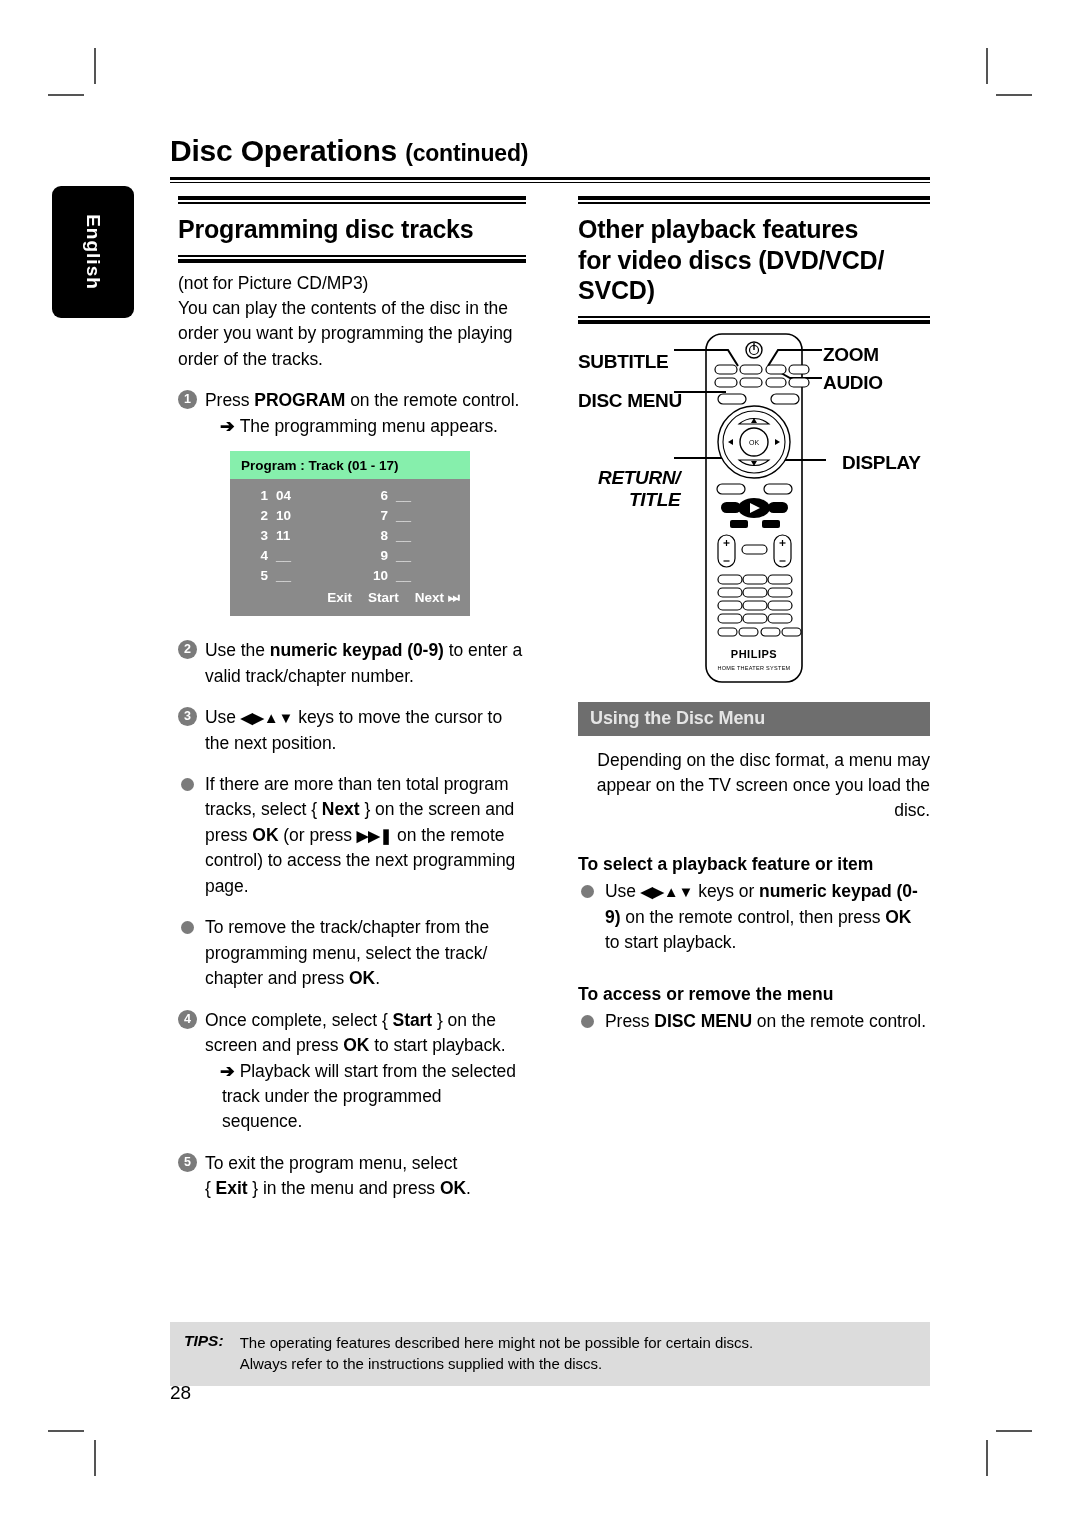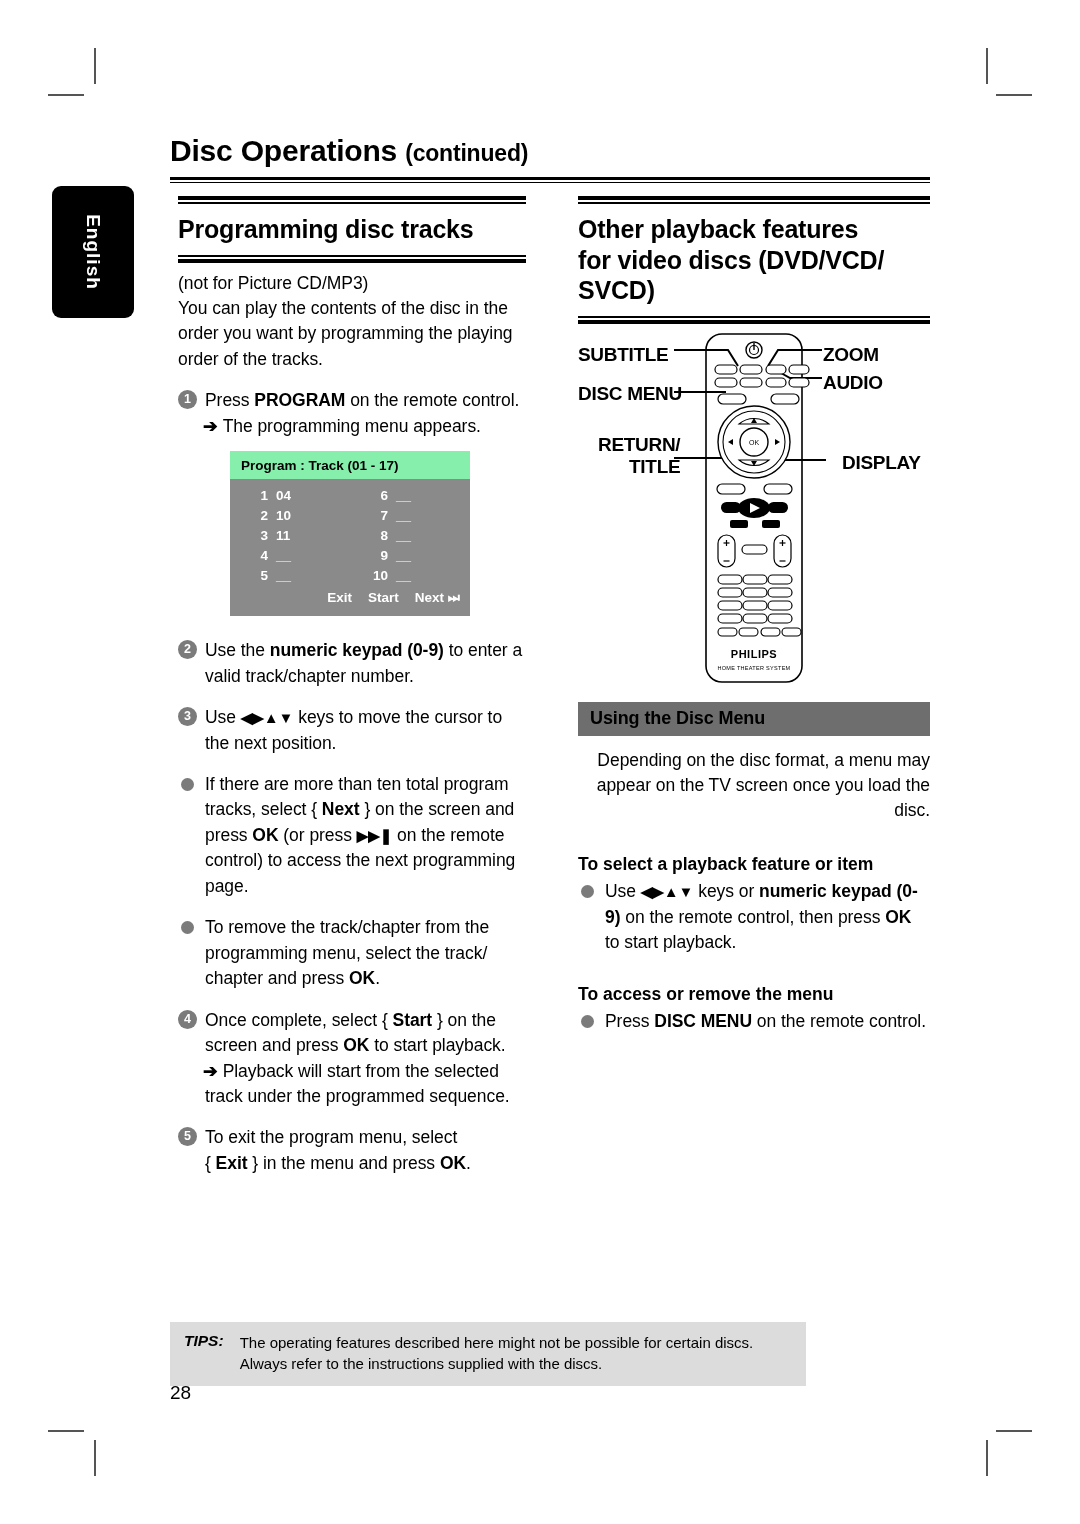--- a/index.html
+++ b/index.html
@@ -124,21 +124,21 @@
     text-align: center;
   }
   .marker .dot {
     display: block;
     width: 13px; height: 13px;
     margin: 4px 0 0 3px;
     border-radius: 50%;
     background: #7b7b7b;
   }
   .blk .txt { margin-left: 27px; }
-  .arrow-line { margin-left: 27px; text-indent: -2px; }
+  .arrow-line { margin-left: 44px; text-indent: -2px; }
   .arrow-line .arrow { font-weight: bold; padding-right: 5px; }
 
   
   .osd {
     margin: 12px 0 0 52px;
     width: 240px;
   }
   .osd-header {
     background: #86efac;
     color: #000;
@@ -161,21 +161,21 @@
   .osd-cell .val { width: 60px; }
   .osd-actions {
     display: flex; justify-content: flex-end;
     gap: 16px; padding: 2px 10px 4px 0;
   }
   .osd-actions span { font-weight: bold; }
 
   
   .banner {
     background: #6e6e6e;
-    color: #000000;
+    color: #e5e5e5;
     font-size: 18px;
     font-weight: bold;
     padding: 6px 10px 7px 12px;
     letter-spacing: -0.1px;
   }
   .sub-head {
     font-size: 17.5px;
     font-weight: bold;
     line-height: 1.45;
   }
@@ -187,27 +187,27 @@
     margin-top: 14px;
   }
   .callout {
     position: absolute;
     font-size: 19px;
     font-weight: bold;
     letter-spacing: -0.3px;
     white-space: nowrap;
   }
   .callout.right-side { text-align: left; }
-  .callout.left-side  { text-align: right; }
+  .callout.left-side  { text-align: right; margin-top: 7px; }
 
   
   .tips {
     position: absolute;
     left: 170px; top: 1322px;
-    width: 636px;
+    width: 760px;
     background: #dcdcdc;
     padding: 10px 14px 11px 14px;
     display: flex;
   }
   .tips .label {
     font-style: italic;
     font-weight: bold;
     font-size: 15.5px;
     padding-right: 16px;
   }
@@ -371,21 +371,21 @@
   <div class="col-right">
 
     <div class="dbl-rule-top"></div>
     <h2 class="section-head">Other playback features<br>for video discs (DVD/VCD/<br>SVCD)</h2>
     <div class="dbl-rule-bot"></div>
 
     <div class="remote-wrap">
 
       <span class="callout left-side" style="left:0px;   top:12px;">SUBTITLE</span>
       <span class="callout left-side" style="left:0px;   top:51px;">DISC MENU</span>
-      <span class="callout left-side" style="left:20px; top:102px; line-height:1.18;">RETURN/<br>TITLE</span>
+      <span class="callout left-side" style="left:20px; top:128px; line-height:1.18;font-style:italic;">RETURN/<br>TITLE</span>
 
       <span class="callout right-side" style="left:245px; top:12px;">ZOOM</span>
       <span class="callout right-side" style="left:245px; top:40px;">AUDIO</span>
       <span class="callout right-side" style="left:264px; top:120px;">DISPLAY</span>
 
       <svg width="352" height="360" viewBox="0 0 352 360" style="position:absolute; left:0; top:0;">
 
         <rect x="128" y="2" width="96" height="348" rx="16" ry="16" fill="#fff" stroke="#000" stroke-width="1.6"></rect>
 
         <path d="M96 18 L150 18 L160 34" fill="none" stroke="#000" stroke-width="2"></path>

